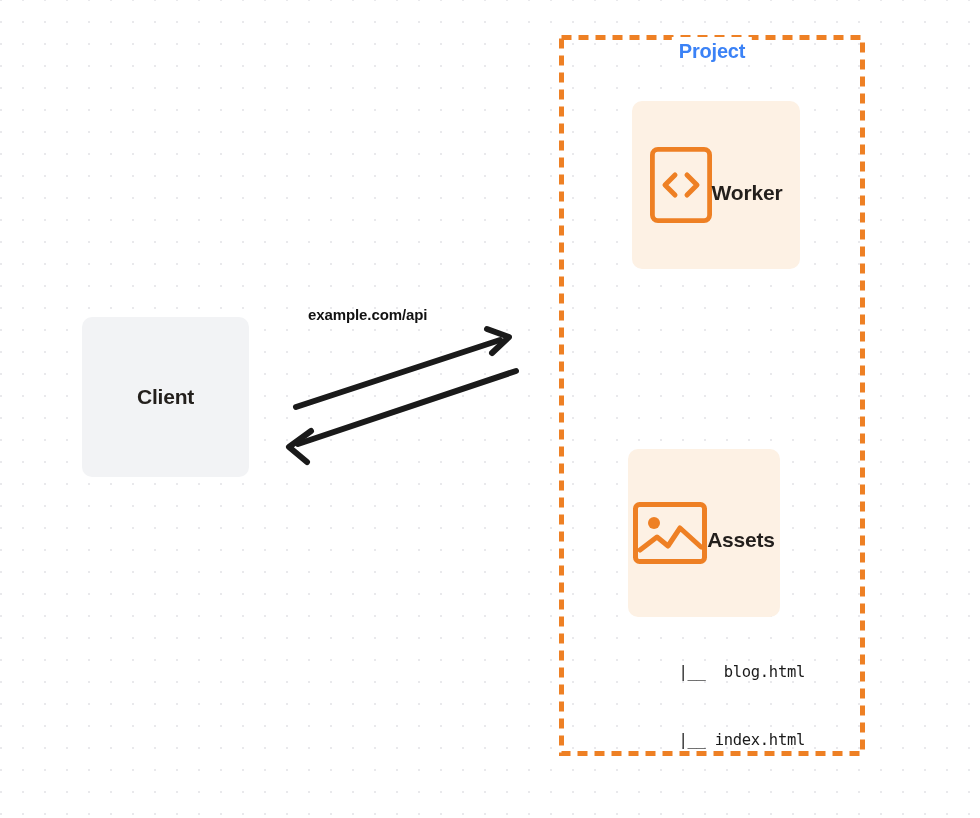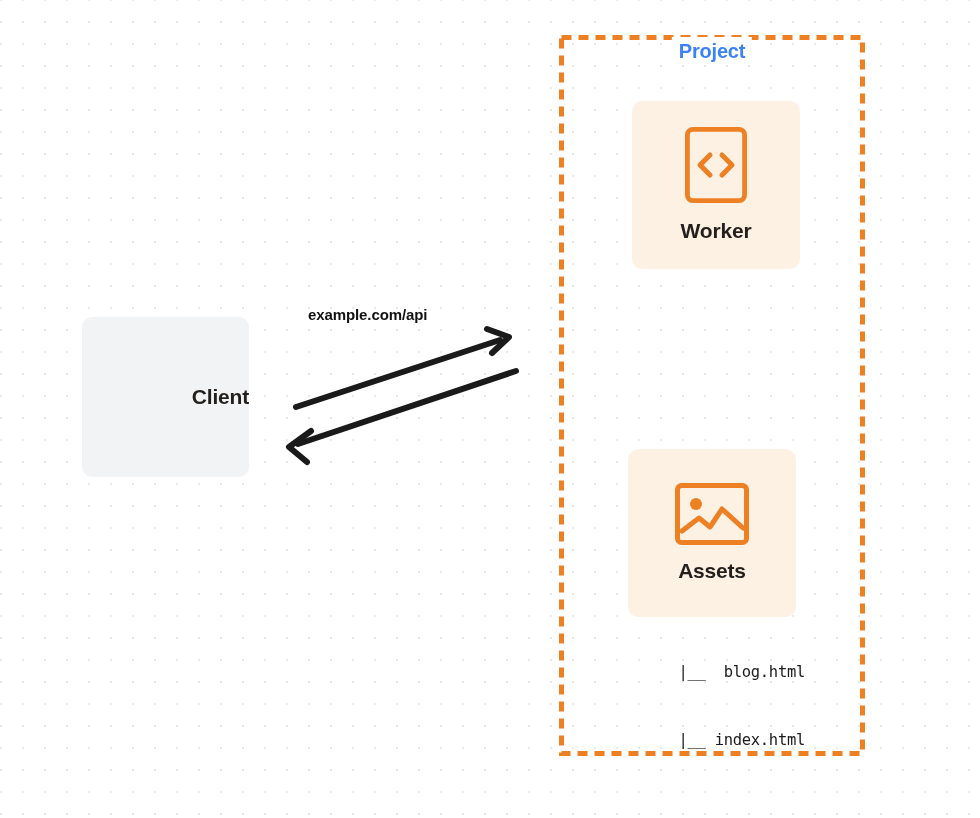--- a/index.html
+++ b/index.html
@@ -54,53 +54,51 @@
     white-space: nowrap;
     margin-top: 17px;
   }
 
   
   .node {
     position: absolute;
     box-sizing: border-box;
     border-radius: 10px;
     display: flex;
-    flex-direction: column;
     align-items: center;
     justify-content: center;
   }
   .node-label {
     font-size: 21px;
     font-weight: 700;
     color: #231f1c;
     letter-spacing: -0.2px;
   }
 
   .node-client {
     left: 82px;
     top: 317px;
     width: 167px;
     height: 160px;
     background-color: #f2f3f5;
-    align-items: flex-end;
   }
 
   .node-worker {
     left: 632px;
     top: 101px;
     width: 168px;
     height: 168px;
     background-color: #fdf1e4;
   }
   .node-worker .node-label { margin-top: 16px; }
 
   .node-assets {
     left: 628px;
     top: 449px;
-    width: 168px;
+    width: 152px;
     height: 168px;
     background-color: #fdf1e4;
   }
   .node-assets .node-label { margin-top: 14px; }
 
   .node-icon {
     display: block;
     line-height: 0;
   }
 

